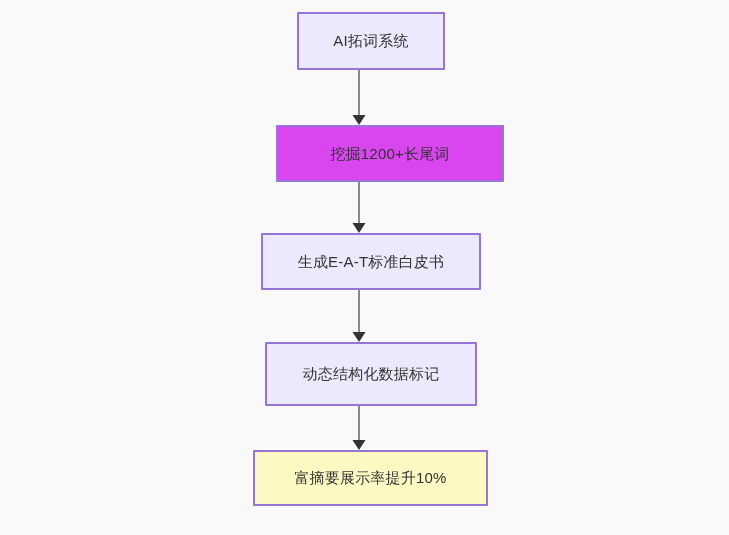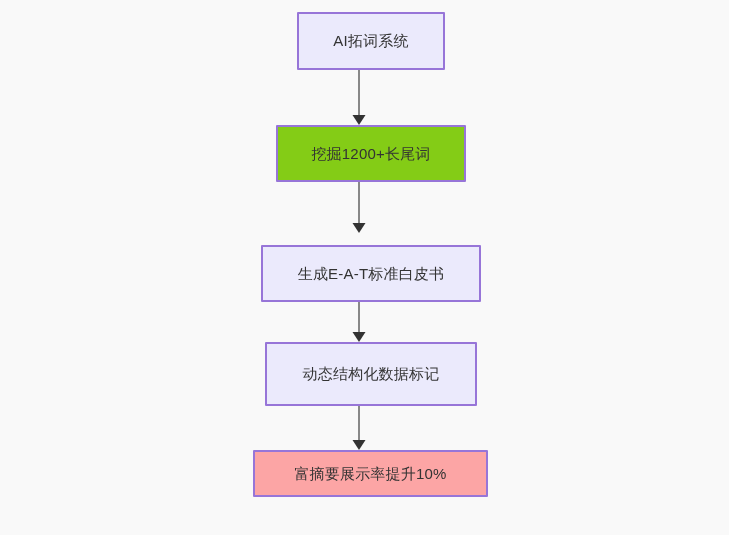--- a/index.html
+++ b/index.html
@@ -73,25 +73,25 @@
     </div>
     <div class="edge" style="left: 347px; top: 398px; height: 52px;">
       <svg width="24" height="52">
         <line x1="12" y1="0" x2="12" y2="44" stroke="#888888" stroke-width="2"></line>
         <path d="M 12 52 L 5.5 42 L 18.5 42 Z" fill="#333333"></path>
       </svg>
     </div>
     <div class="node" style="left: 297px; top: 12px; width: 148px; height: 58px; background: rgb(235, 234, 252); border-color: rgb(151, 117, 216); color: rgb(51, 51, 51);">
       <span class="node-label">AI拓词系统</span>
     </div>
-    <div class="node" style="left: 276px; top: 125px; width: 190px; height: 57px; background: #84cc16; border-color: rgb(151, 117, 216); color: rgb(51, 51, 51);">
+    <div class="node" style="left: 276px; top: 125px; width: 228px; height: 57px; background: #d946ef; border-color: rgb(151, 117, 216); color: rgb(51, 51, 51);">
       <span class="node-label">挖掘1200+长尾词</span>
     </div>
-    <div class="node" style="left: 261px; top: 233px; width: 220px; height: 57px; background: rgb(235, 234, 252); border-color: rgb(151, 117, 216); color: rgb(51, 51, 51); margin-top: 12px;">
+    <div class="node" style="left: 261px; top: 233px; width: 220px; height: 57px; background: rgb(235, 234, 252); border-color: rgb(151, 117, 216); color: rgb(51, 51, 51);">
       <span class="node-label">生成E-A-T标准白皮书</span>
     </div>
     <div class="node" style="left: 265px; top: 342px; width: 212px; height: 64px; background: rgb(235, 234, 252); border-color: rgb(151, 117, 216); color: rgb(51, 51, 51);">
       <span class="node-label">动态结构化数据标记</span>
     </div>
-    <div class="node" style="left: 253px; top: 450px; width: 235px; height: 47px; background: #fca5a5; border-color: rgb(151, 117, 216); color: rgb(51, 51, 51);">
+    <div class="node" style="left: 253px; top: 450px; width: 235px; height: 56px; background: #fef9c3; border-color: rgb(151, 117, 216); color: rgb(51, 51, 51);">
       <span class="node-label">富摘要展示率提升10%</span>
     </div>
   </div>
 
 </body></html>

